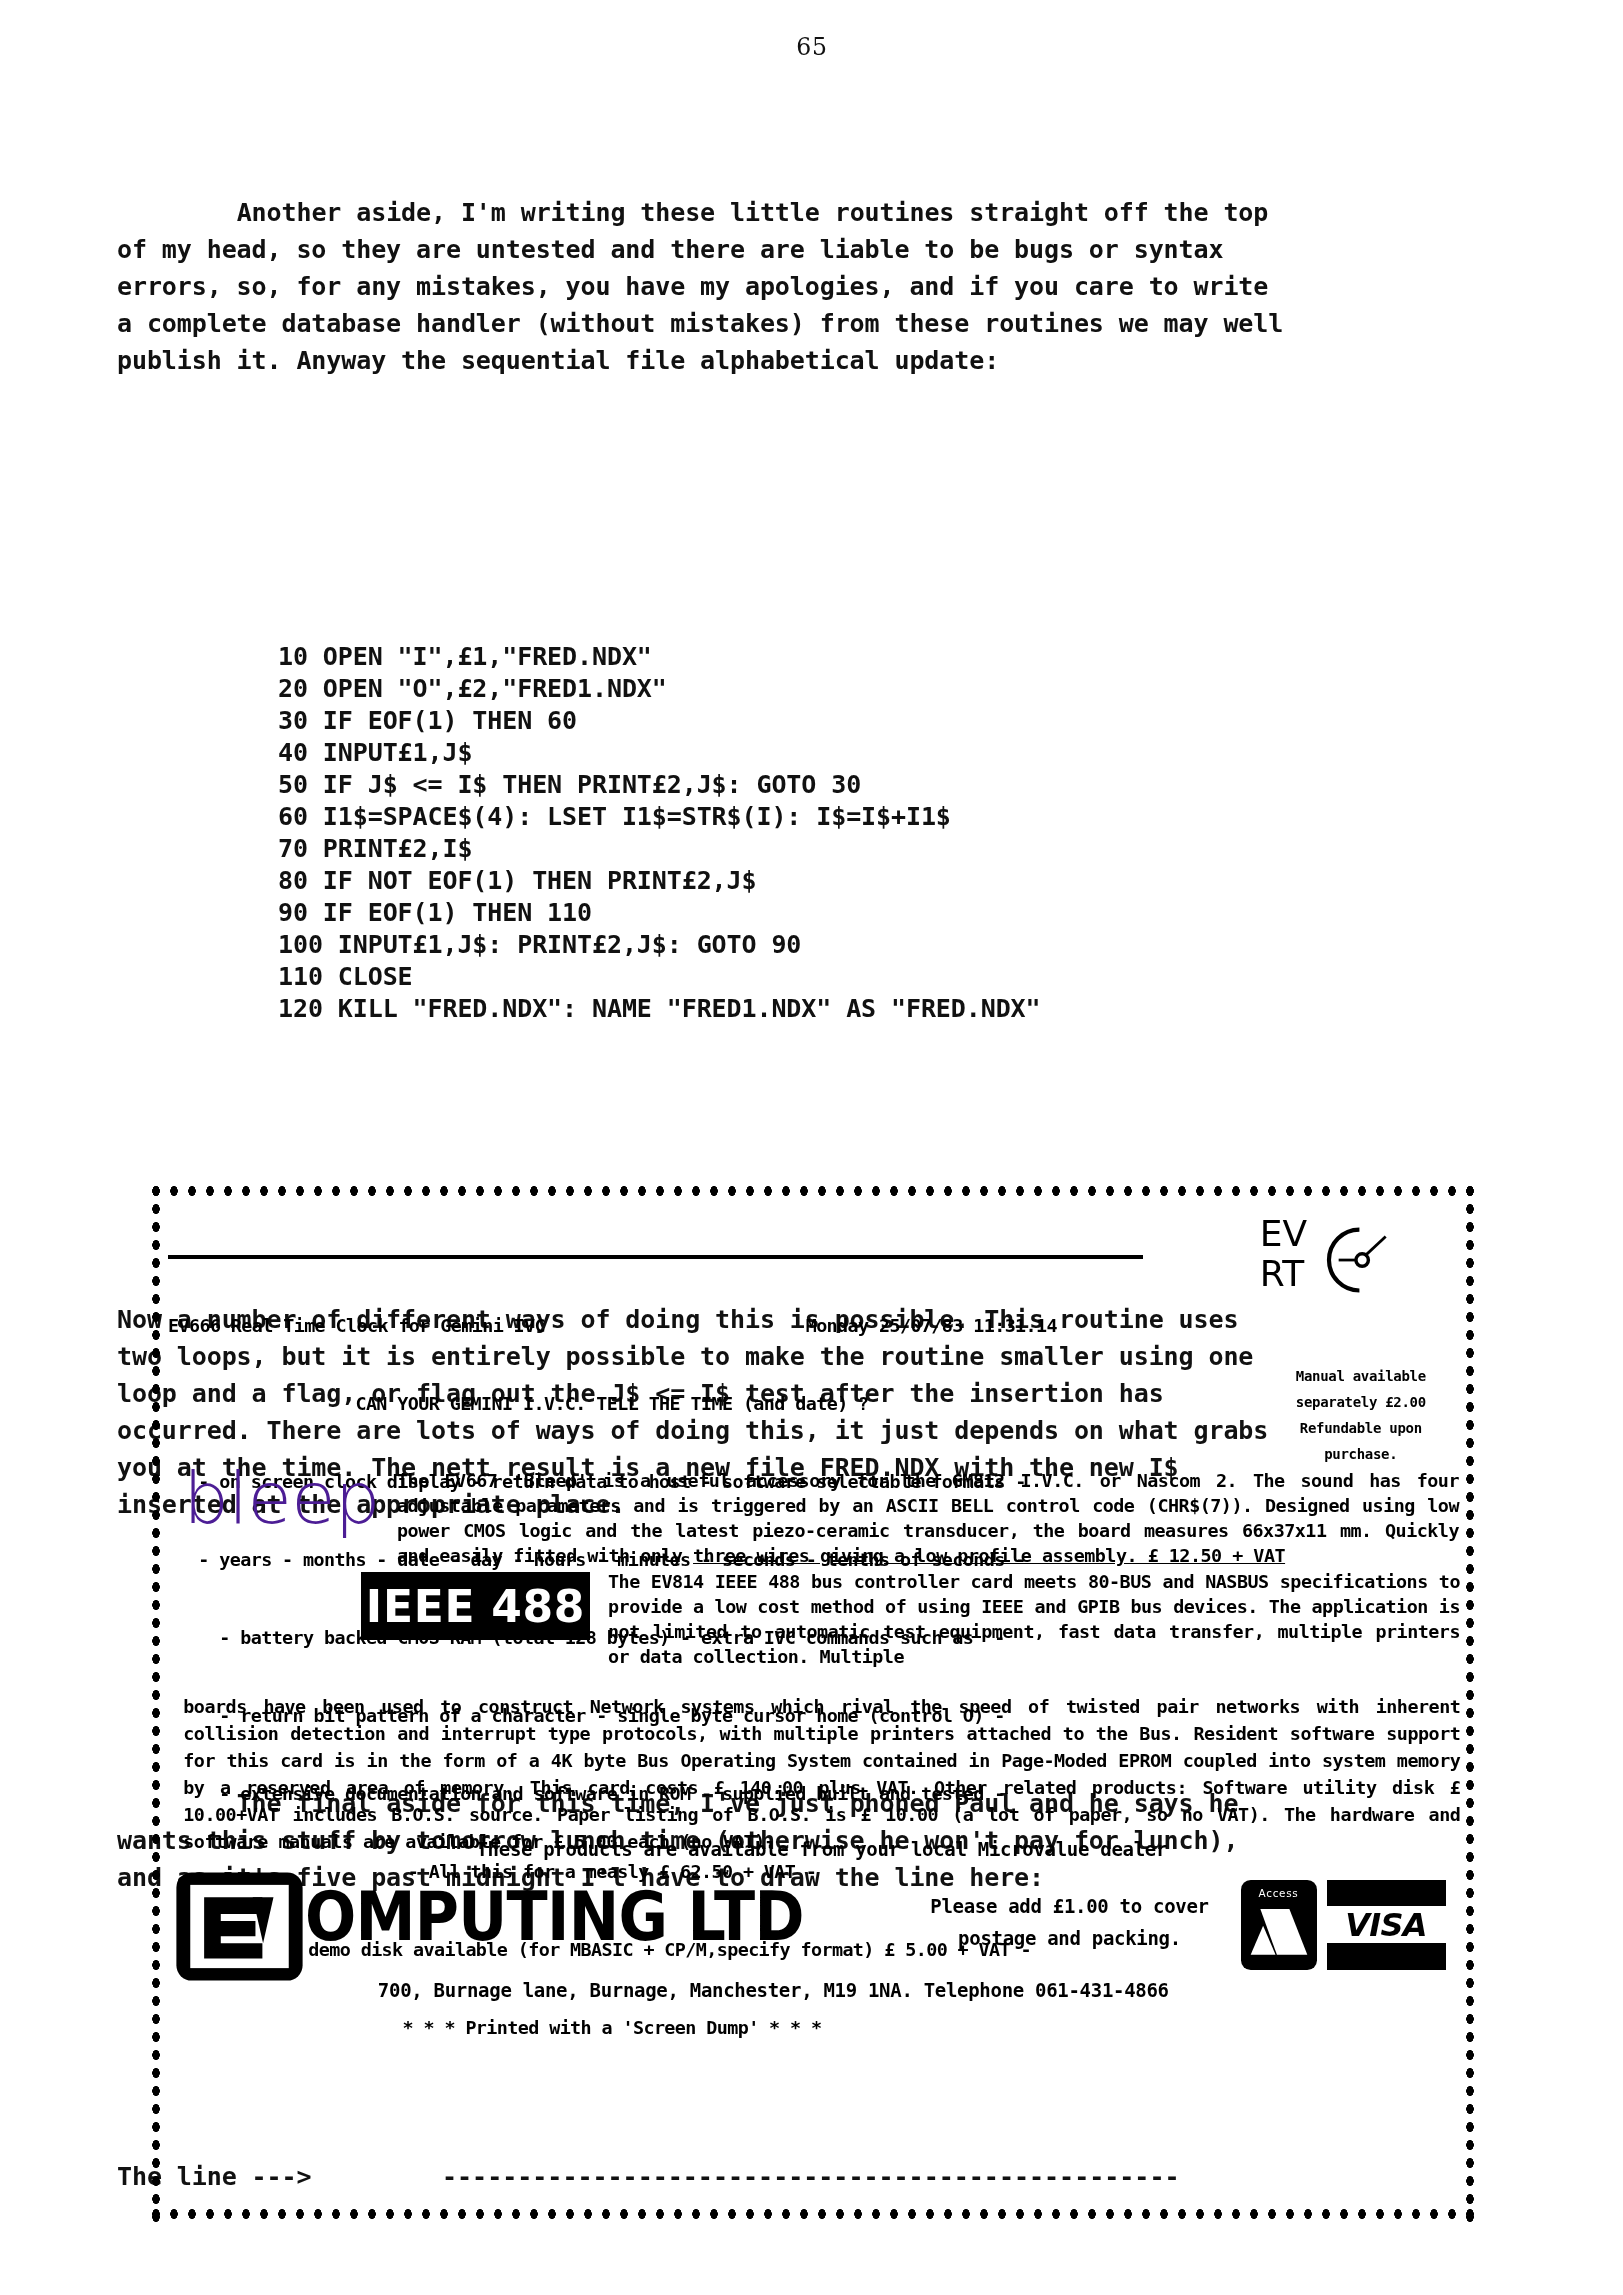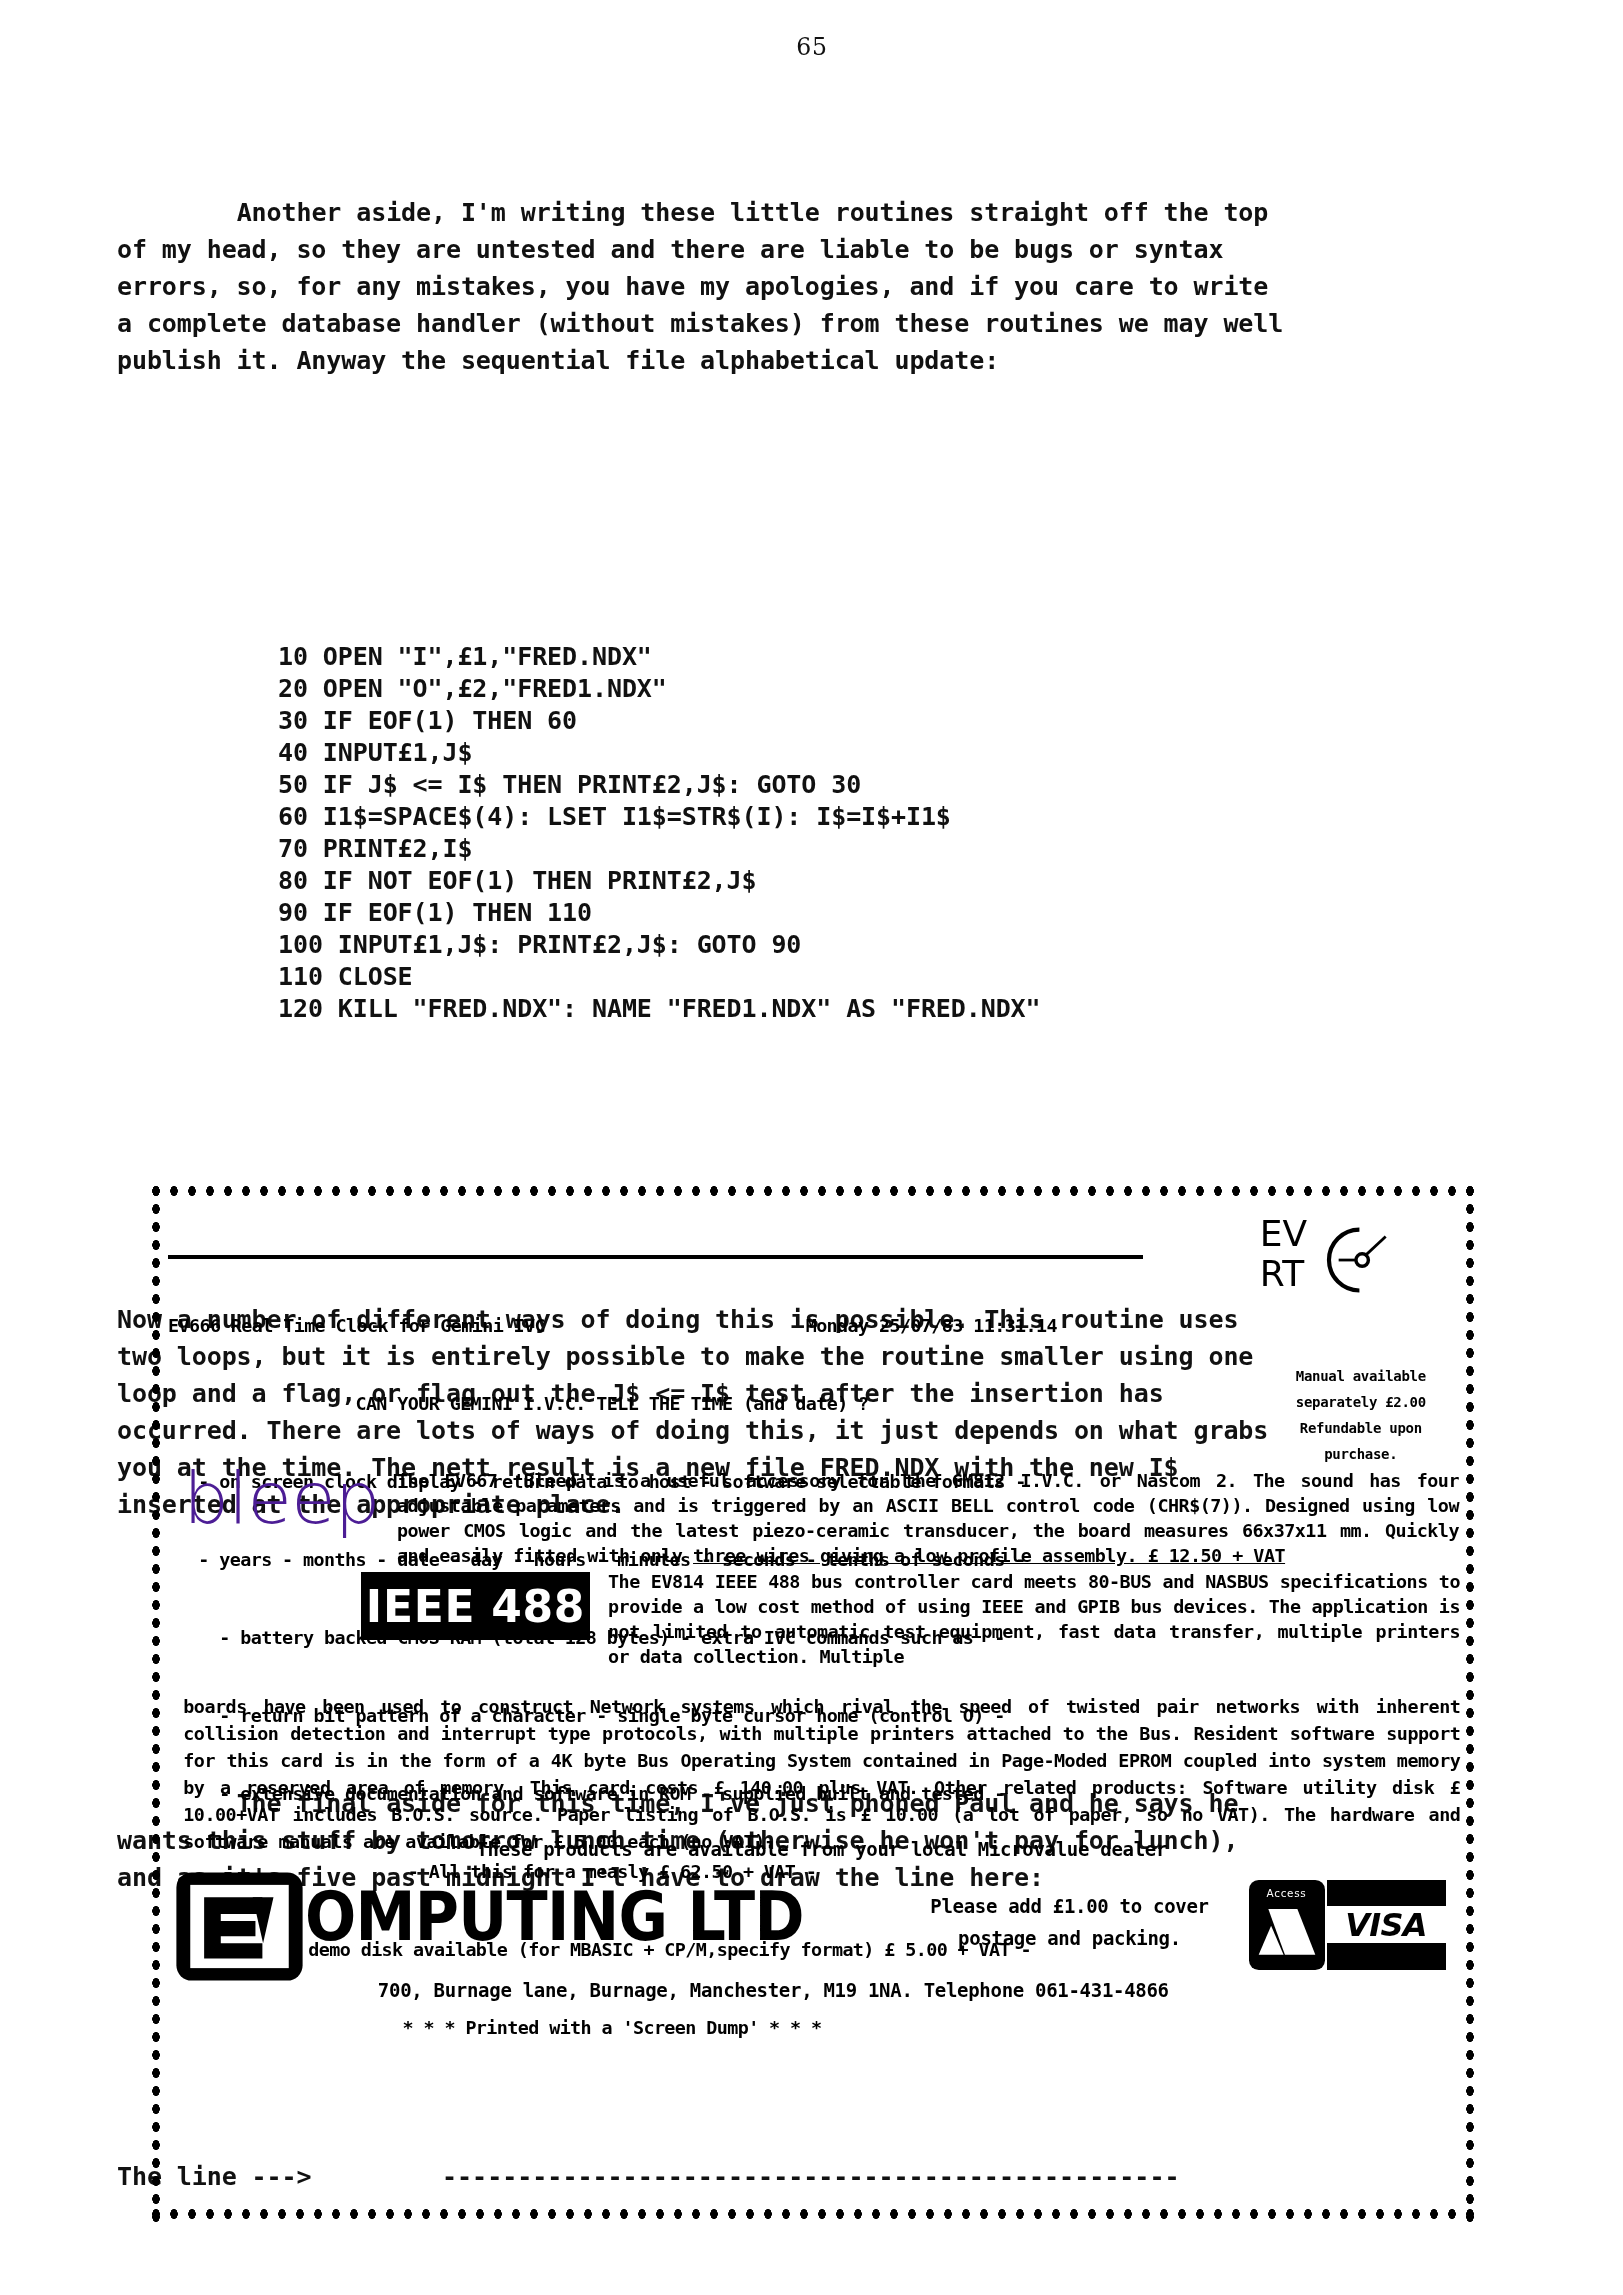--- a/index.html
+++ b/index.html
@@ -269,21 +269,21 @@
     line-height: 32px;
     letter-spacing: -0.3px;
     font-weight: 600;
     text-align: center;
   }
   .cards {
     position: absolute;
     right: 12.5px;
     top: 677px;
     display: flex;
-    gap: 2px;
+    gap: 10px;
     align-items: center;
   }
   .card-access {
     width: 76px;
     height: 90px;
     background: #000;
     border-radius: 9.7px;
     position: relative;
     overflow: hidden;
   }

